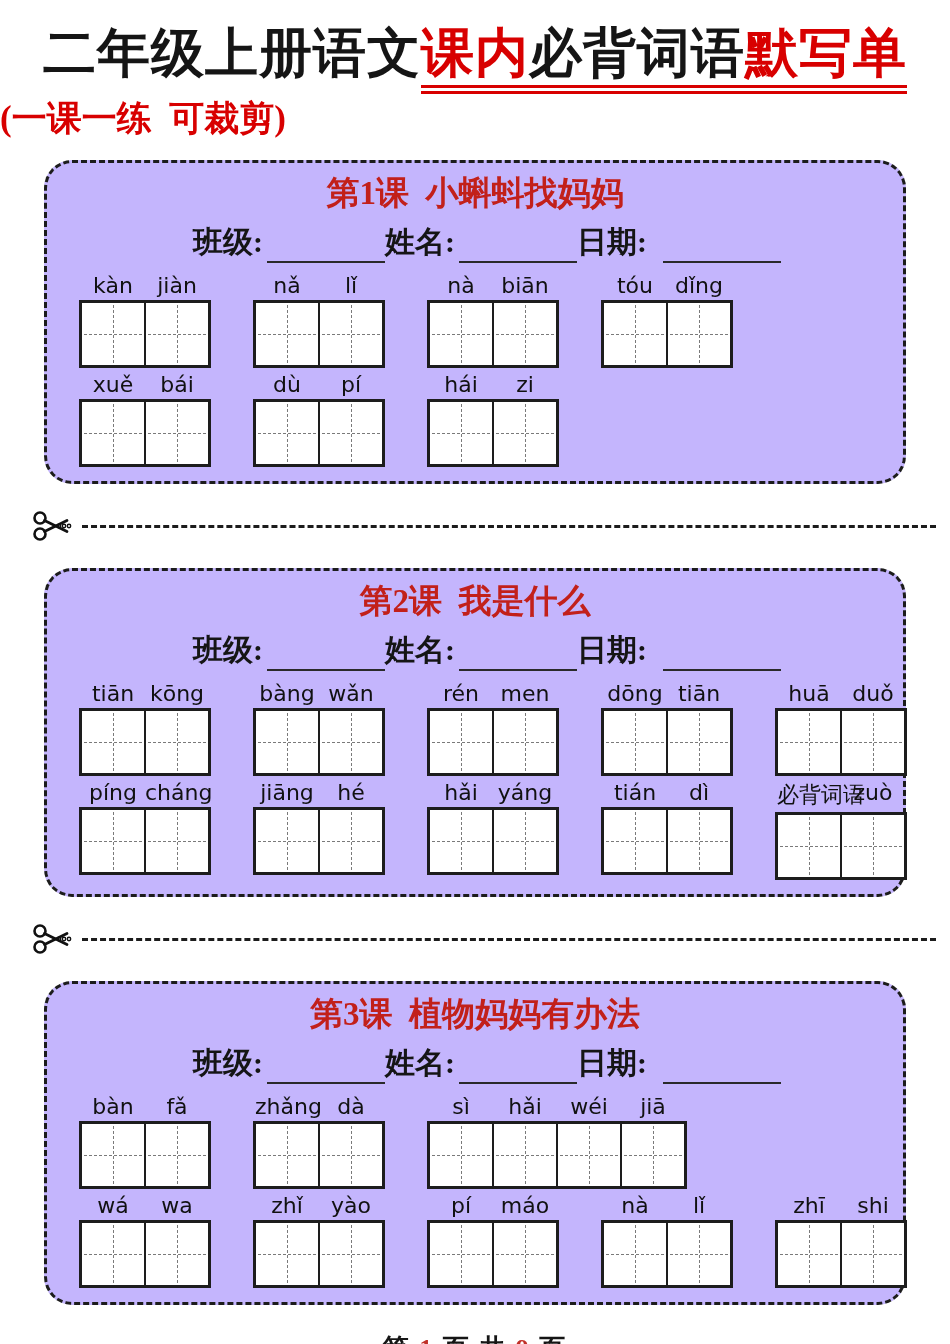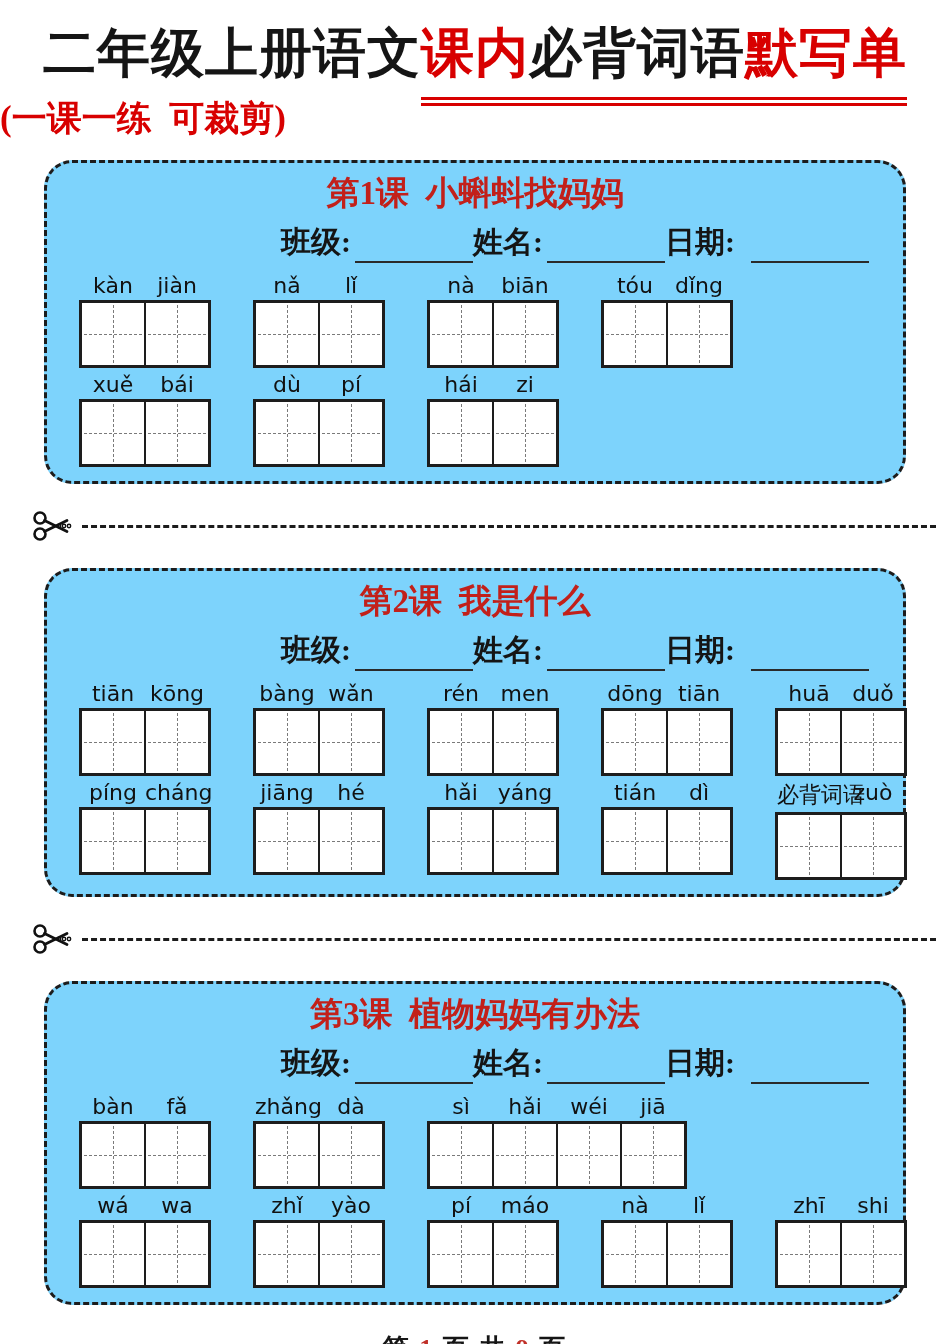--- a/index.html
+++ b/index.html
@@ -10,42 +10,42 @@
     font-family:"Liberation Sans",sans-serif;
   }
   
   .title{
     text-align:center;
     font-family:"Liberation Serif","DejaVu Serif",serif;
     font-weight:bold;font-size:53px;line-height:1.12;letter-spacing:1px;
     white-space:nowrap;
   }
   .title .red{color:var(--title-red,#d80000);}
-  .title .u{border-bottom:9px double var(--title-red,#d80000);padding-bottom:15px;}
+  .title .u{border-bottom:9px double var(--title-red,#d80000);padding-bottom:3px;}
   .subtitle{
     margin-top:12px;
     font-family:"Liberation Serif","DejaVu Serif",serif;
     font-weight:bold;font-size:35px;color:var(--title-red,#d80000);
     white-space:pre;
   }
   
   #sections{margin:18px 0 0 44px;width:862px;}
   .sheet{
     box-sizing:border-box;width:862px;
     border:3px dashed #1c1c1c;border-radius:28px;
-    padding:6px 14px 10px;background:#7dd3fc;
+    padding:6px 14px 10px;background:#c4b5fd;
   }
   .sec-title{
     text-align:center;margin:2px 0 6px;
     font-family:"Liberation Serif","DejaVu Serif",serif;
     font-weight:bold;font-size:33px;color:var(--section-red,#c2201a);
     white-space:pre;
   }
   .fields{
-    display:flex;justify-content:flex-end;
+    display:flex;justify-content:center;
     padding:0 20px 0 44px;margin-bottom:10px;
     font-family:"Liberation Serif","DejaVu Serif",serif;
     font-weight:bold;font-size:30px;
   }
   .field{display:flex;align-items:flex-end;}
   .fline{display:inline-block;width:118px;height:32px;margin-left:4px;border-bottom:2.5px solid #2a2a2a;}
   .field:last-child .fline{margin-left:16px;}
   .word-row{display:flex;gap:42px;padding-left:18px;margin-bottom:4px;}
   .word-group{display:flex;flex-direction:column;}
   .pinyin-row{display:flex;justify-content:center;margin-bottom:2px;}

